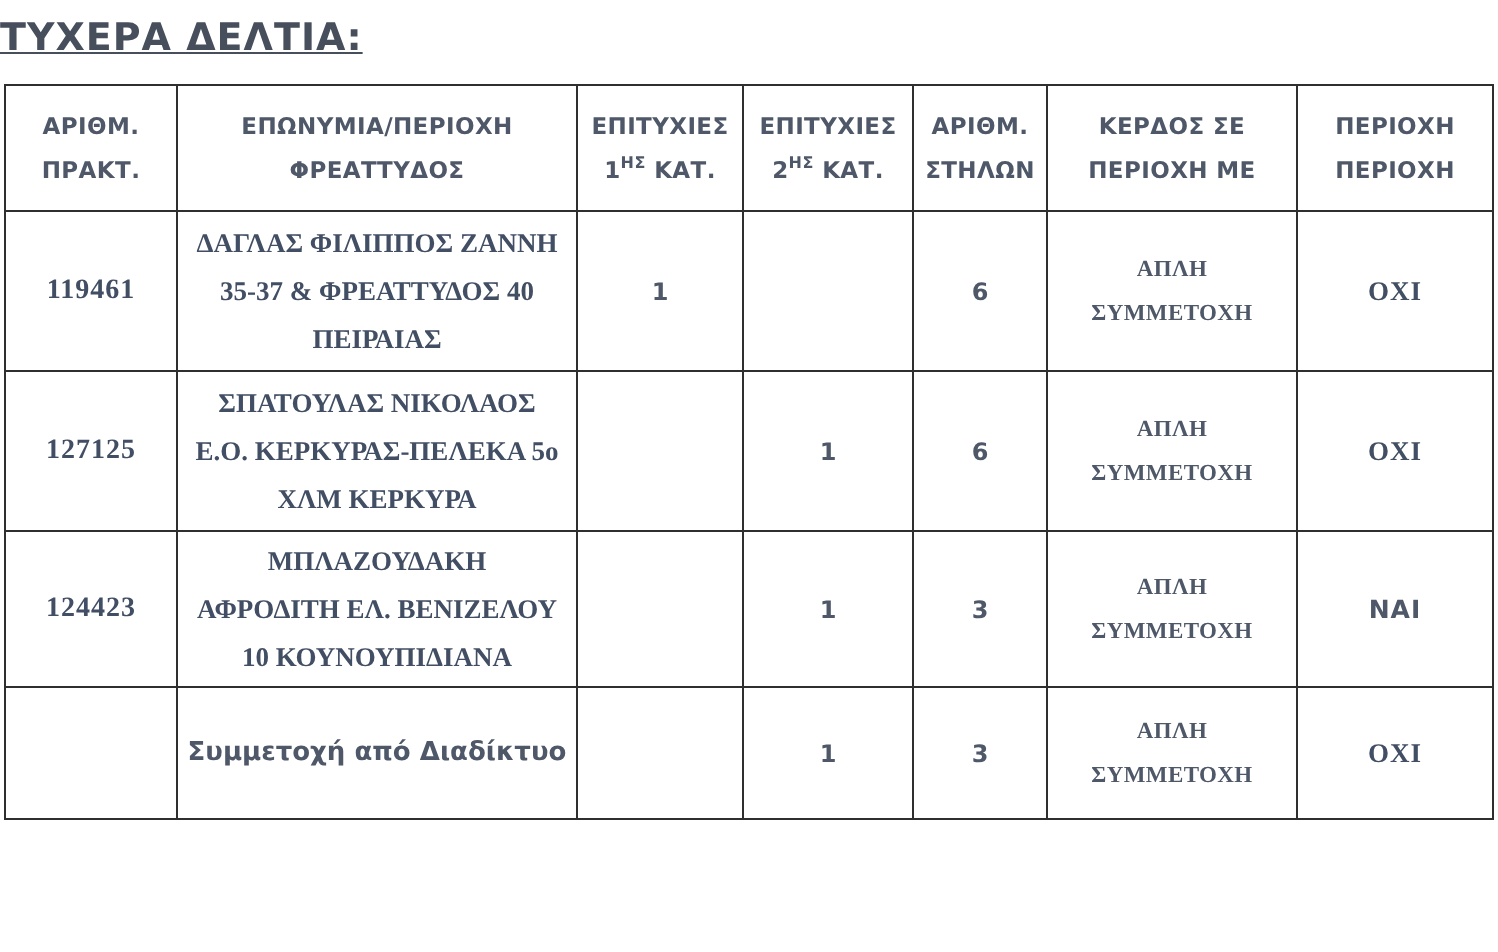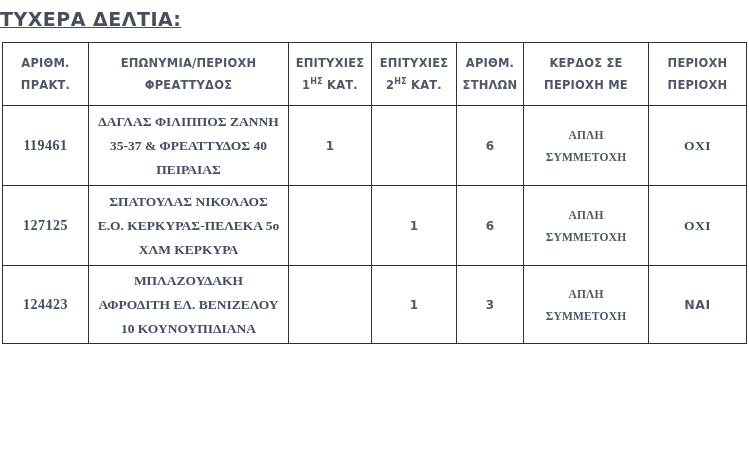--- a/index.html
+++ b/index.html
@@ -166,14 +166,24 @@
 ΑΦΡΟΔΙΤΗ  ΕΛ. ΒΕΝΙΖΕΛΟΥ
 10  ΚΟΥΝΟΥΠΙΔΙΑΝΑ</td>
       <td class="sans numcell"></td>
       <td class="sans numcell">1</td>
       <td class="sans numcell">3</td>
       <td class="sans prize">ΑΠΛΗ
 ΣΥΜΜΕΤΟΧΗ</td>
       <td class="sans random-sans">ΝΑΙ</td>
     </tr>
 
+    <tr class="r4">
+      <td class="serif agency"></td>
+      <td class="sans name name-internet">Συμμετοχή από Διαδίκτυο</td>
+      <td class="sans numcell"></td>
+      <td class="sans numcell">1</td>
+      <td class="sans numcell">3</td>
+      <td class="sans prize">ΑΠΛΗ
+ΣΥΜΜΕΤΟΧΗ</td>
+      <td class="serif random-serif">ΟΧΙ</td>
+    </tr>
   </tbody>
 </table>
 
 </body></html>

